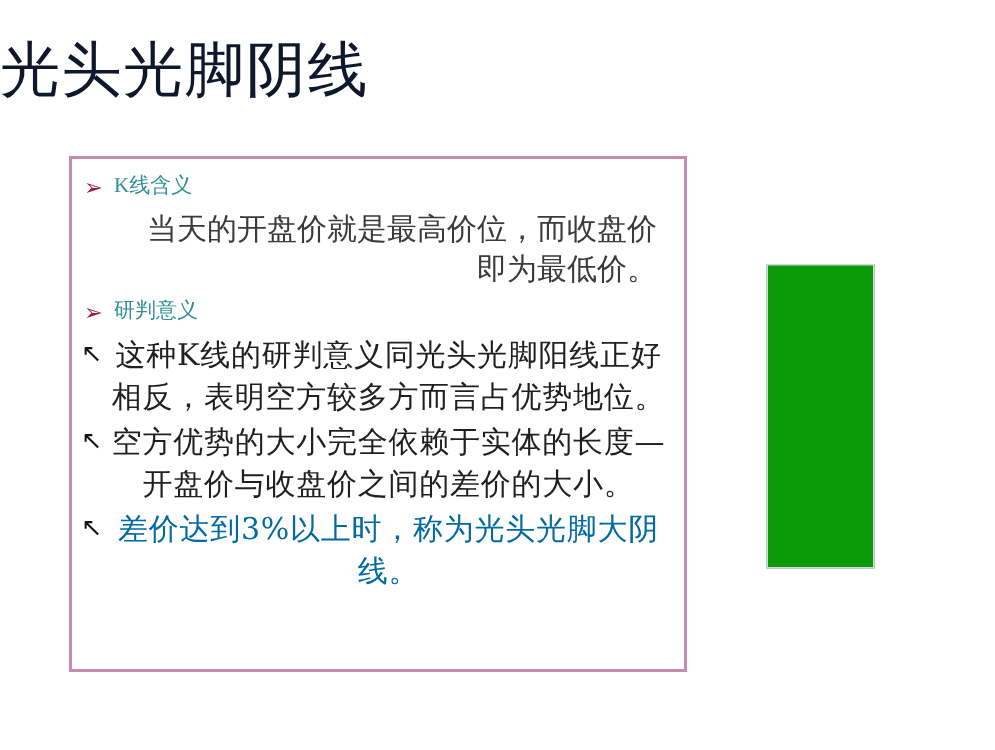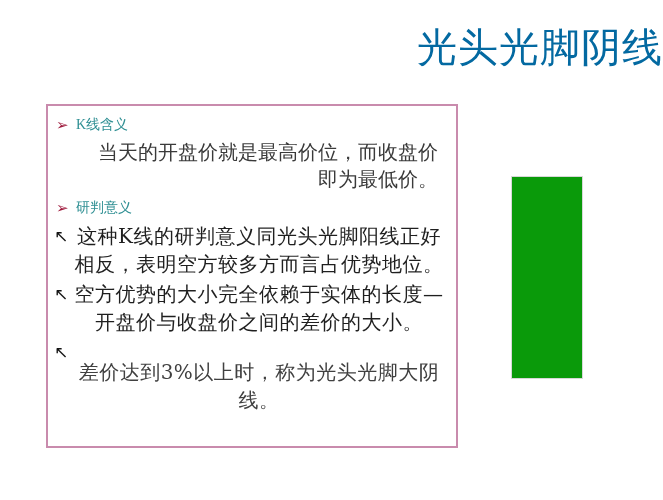--- a/index.html
+++ b/index.html
@@ -14,22 +14,22 @@
     overflow: hidden;
     position: relative;
   }
 
   
   #slide-title {
     position: absolute;
     left: 0;
     top: 22px;
     width: 663px;
-    text-align: right;
-    color: #0369a1;
+    text-align: left;
+    color: #0f172a;
     font-family: "DejaVu Serif", "Liberation Serif", serif;
     font-size: 40px;
     font-weight: normal;
     letter-spacing: 1px;
     line-height: 50px;
     white-space: nowrap;
   }
 
   
   #content-box {
@@ -98,22 +98,21 @@
     flex: 1 1 auto;
     font-family: "DejaVu Serif", "Liberation Serif", serif;
     font-size: 20px;
     line-height: 28px;
     color: #1f1f1f;
     text-align: center;
     width: 362px;
     letter-spacing: 0.5px;
   }
   .nw-text.violet {
-    color: #404040;
-    margin-top: 20px;
+    color: #0369a1;
   }
 
   
   #candle-body {
     position: absolute;
     left: 511px;
     top: 176px;
     width: 72px;
     height: 203px;
     background: #0a9a0a;

